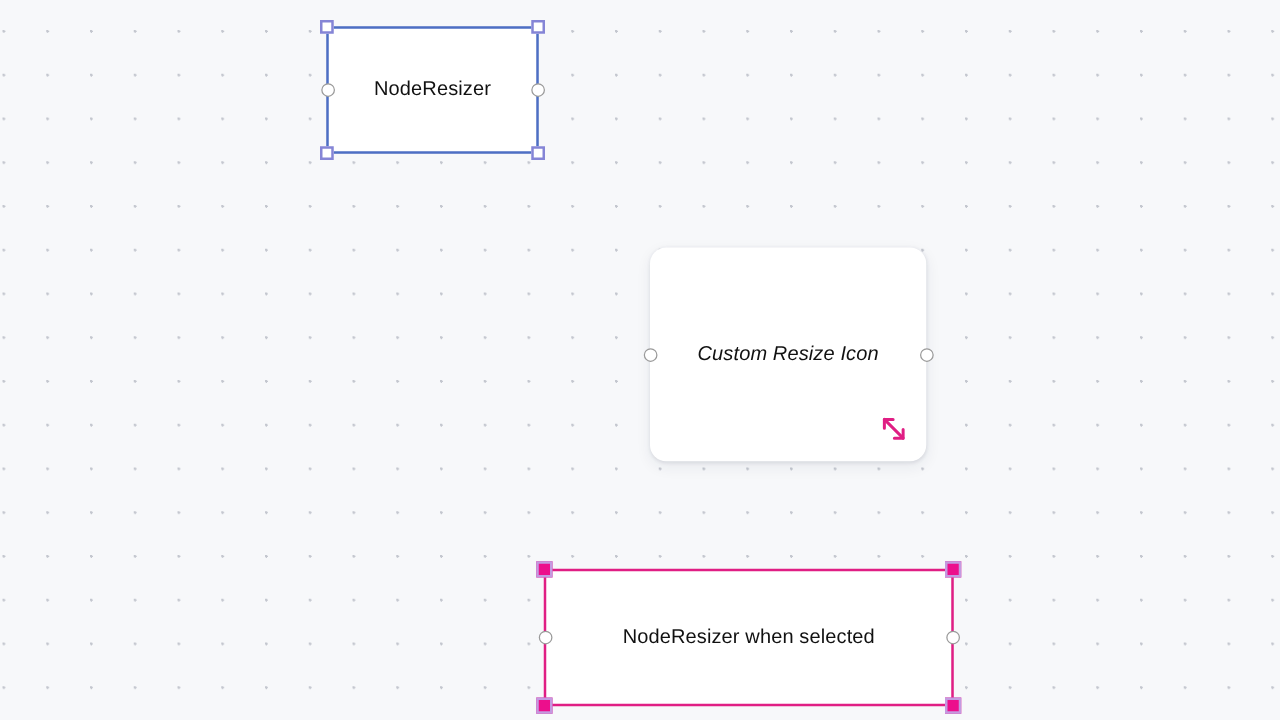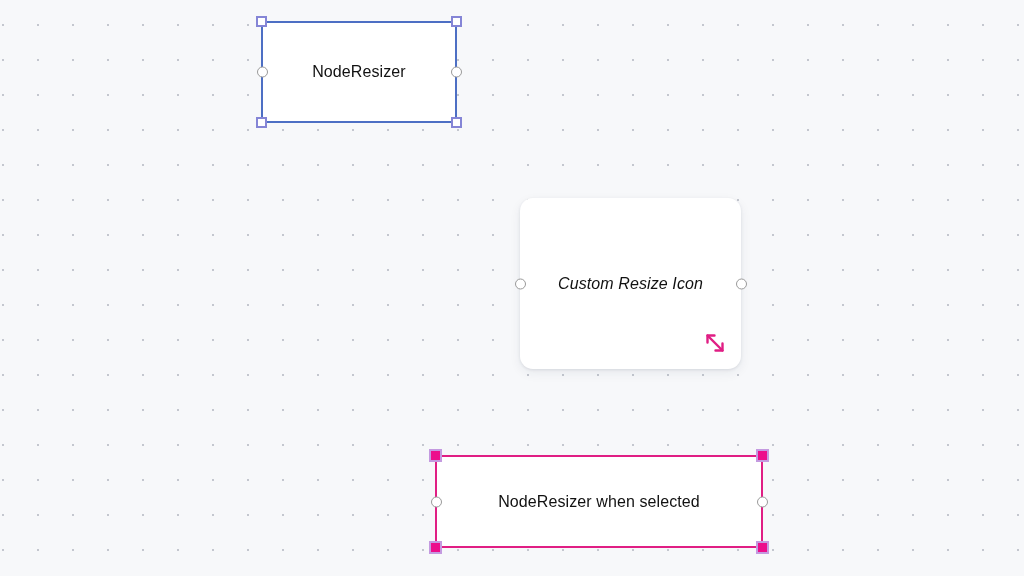--- a/index.html
+++ b/index.html
@@ -148,21 +148,21 @@
   #node-resizer-selected .rz-corner.tl { left: -7px;  top: -7px;    }
   #node-resizer-selected .rz-corner.tr { right: -7px; top: -7px;    }
   #node-resizer-selected .rz-corner.bl { left: -7px;  bottom: -7px; }
   #node-resizer-selected .rz-corner.br { right: -7px; bottom: -7px; }
 </style>
 </head>
 <body>
 
 <div id="canvas" style="width: 1024px; height: 576px; background-size: 35px 35px;">
 
-  <div class="node" id="node-resizer" style="left: 262px; top: 22px; width: 194px; height: 100px;">
+  <div class="node" id="node-resizer" style="left: 262px; top: 22px; width: 168px; height: 100px;">
 
     <span class="node-label">NodeResizer</span>
 
     <span class="rz-line top"></span>
     <span class="rz-line right"></span>
     <span class="rz-line bottom"></span>
     <span class="rz-line left"></span>
 
     <span class="rz-corner tl"></span>
     <span class="rz-corner tr"></span>
@@ -182,21 +182,21 @@
         <line x1="7.5" y1="7.5" x2="22.5" y2="22.5"></line>
         <polyline points="7.5,14.5 7.5,7.5 14.5,7.5"></polyline>
         <polyline points="22.5,15.5 22.5,22.5 15.5,22.5"></polyline>
       </g>
     </svg>
 
     <span class="handle-dot left"></span>
     <span class="handle-dot right"></span>
   </div>
 
-  <div class="node" id="node-resizer-selected" style="left: 436px; top: 456px; width: 326px; height: 91px;">
+  <div class="node" id="node-resizer-selected" style="left: 436px; top: 456px; width: 326px; height: 108px;">
 
     <span class="node-label">NodeResizer when selected</span>
 
     <span class="rz-line top"></span>
     <span class="rz-line right"></span>
     <span class="rz-line bottom"></span>
     <span class="rz-line left"></span>
 
     <span class="rz-corner tl"></span>
     <span class="rz-corner tr"></span>

